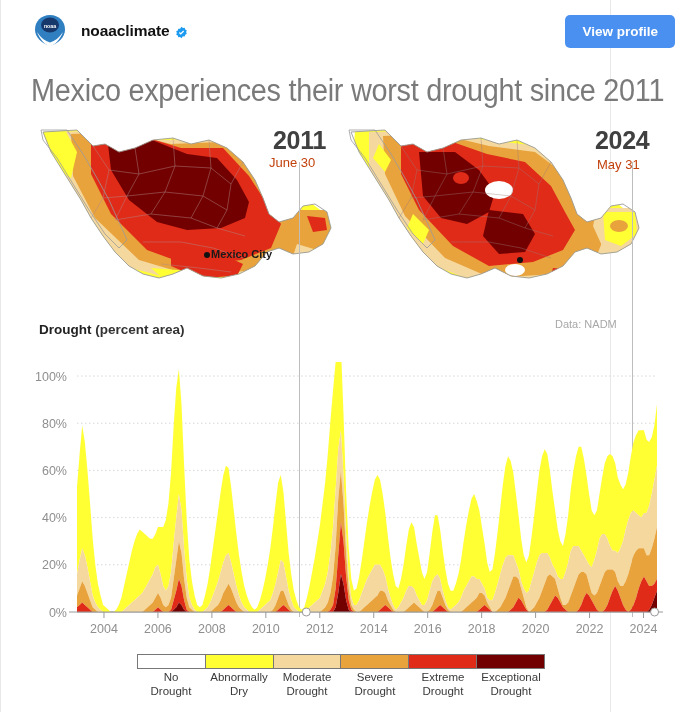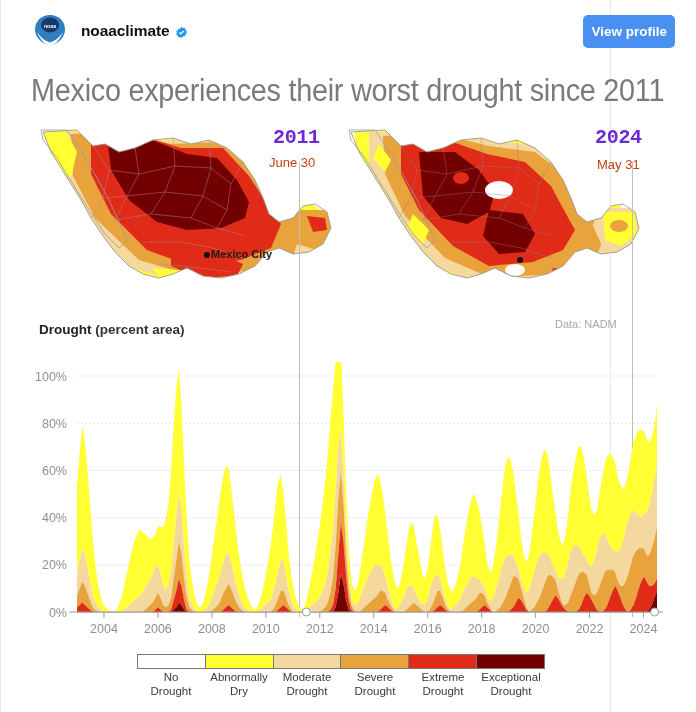--- a/index.html
+++ b/index.html
@@ -70,21 +70,21 @@
     margin-top: 2px;
   }
   .view-profile {
     flex: 0 0 auto;
     background: #4a90f0;
     color: #fff;
     font-size: 13.5px;
     font-weight: bold;
     border: none;
     border-radius: 5px;
-    padding: 9px 8px;
+    padding: 9px 17px;
     cursor: pointer;
     font-family: "Liberation Sans", sans-serif;
   }
 
   
   .title {
     position: absolute;
     left: 30px;
     top: 74px;
     width: 640px;
@@ -104,24 +104,24 @@
     position: absolute;
     left: 0; top: 118px;
     width: 696px;
     height: 205px;
   }
   .map-panel { position: absolute; top: 0; }
   .map-panel.left  { left: 30px;  width: 310px; height: 200px; }
   .map-panel.right { left: 338px; width: 310px; height: 200px; }
   .map-year {
     position: absolute;
-    font-size: 20px;
+    font-size: 25px;
     font-weight: bold;
-    color: #6d28d9;
-    font-family: Liberation Mono, monospace;
+    color: #404040;
+    font-family: Liberation Sans, sans-serif;
     letter-spacing: -0.3px;
     line-height: 1;
   }
   .map-date {
     position: absolute;
     font-size: 13px;
     color: #c2410c;
     line-height: 1;
   }
   .year-left  { left: 242px; top: 10px; }

